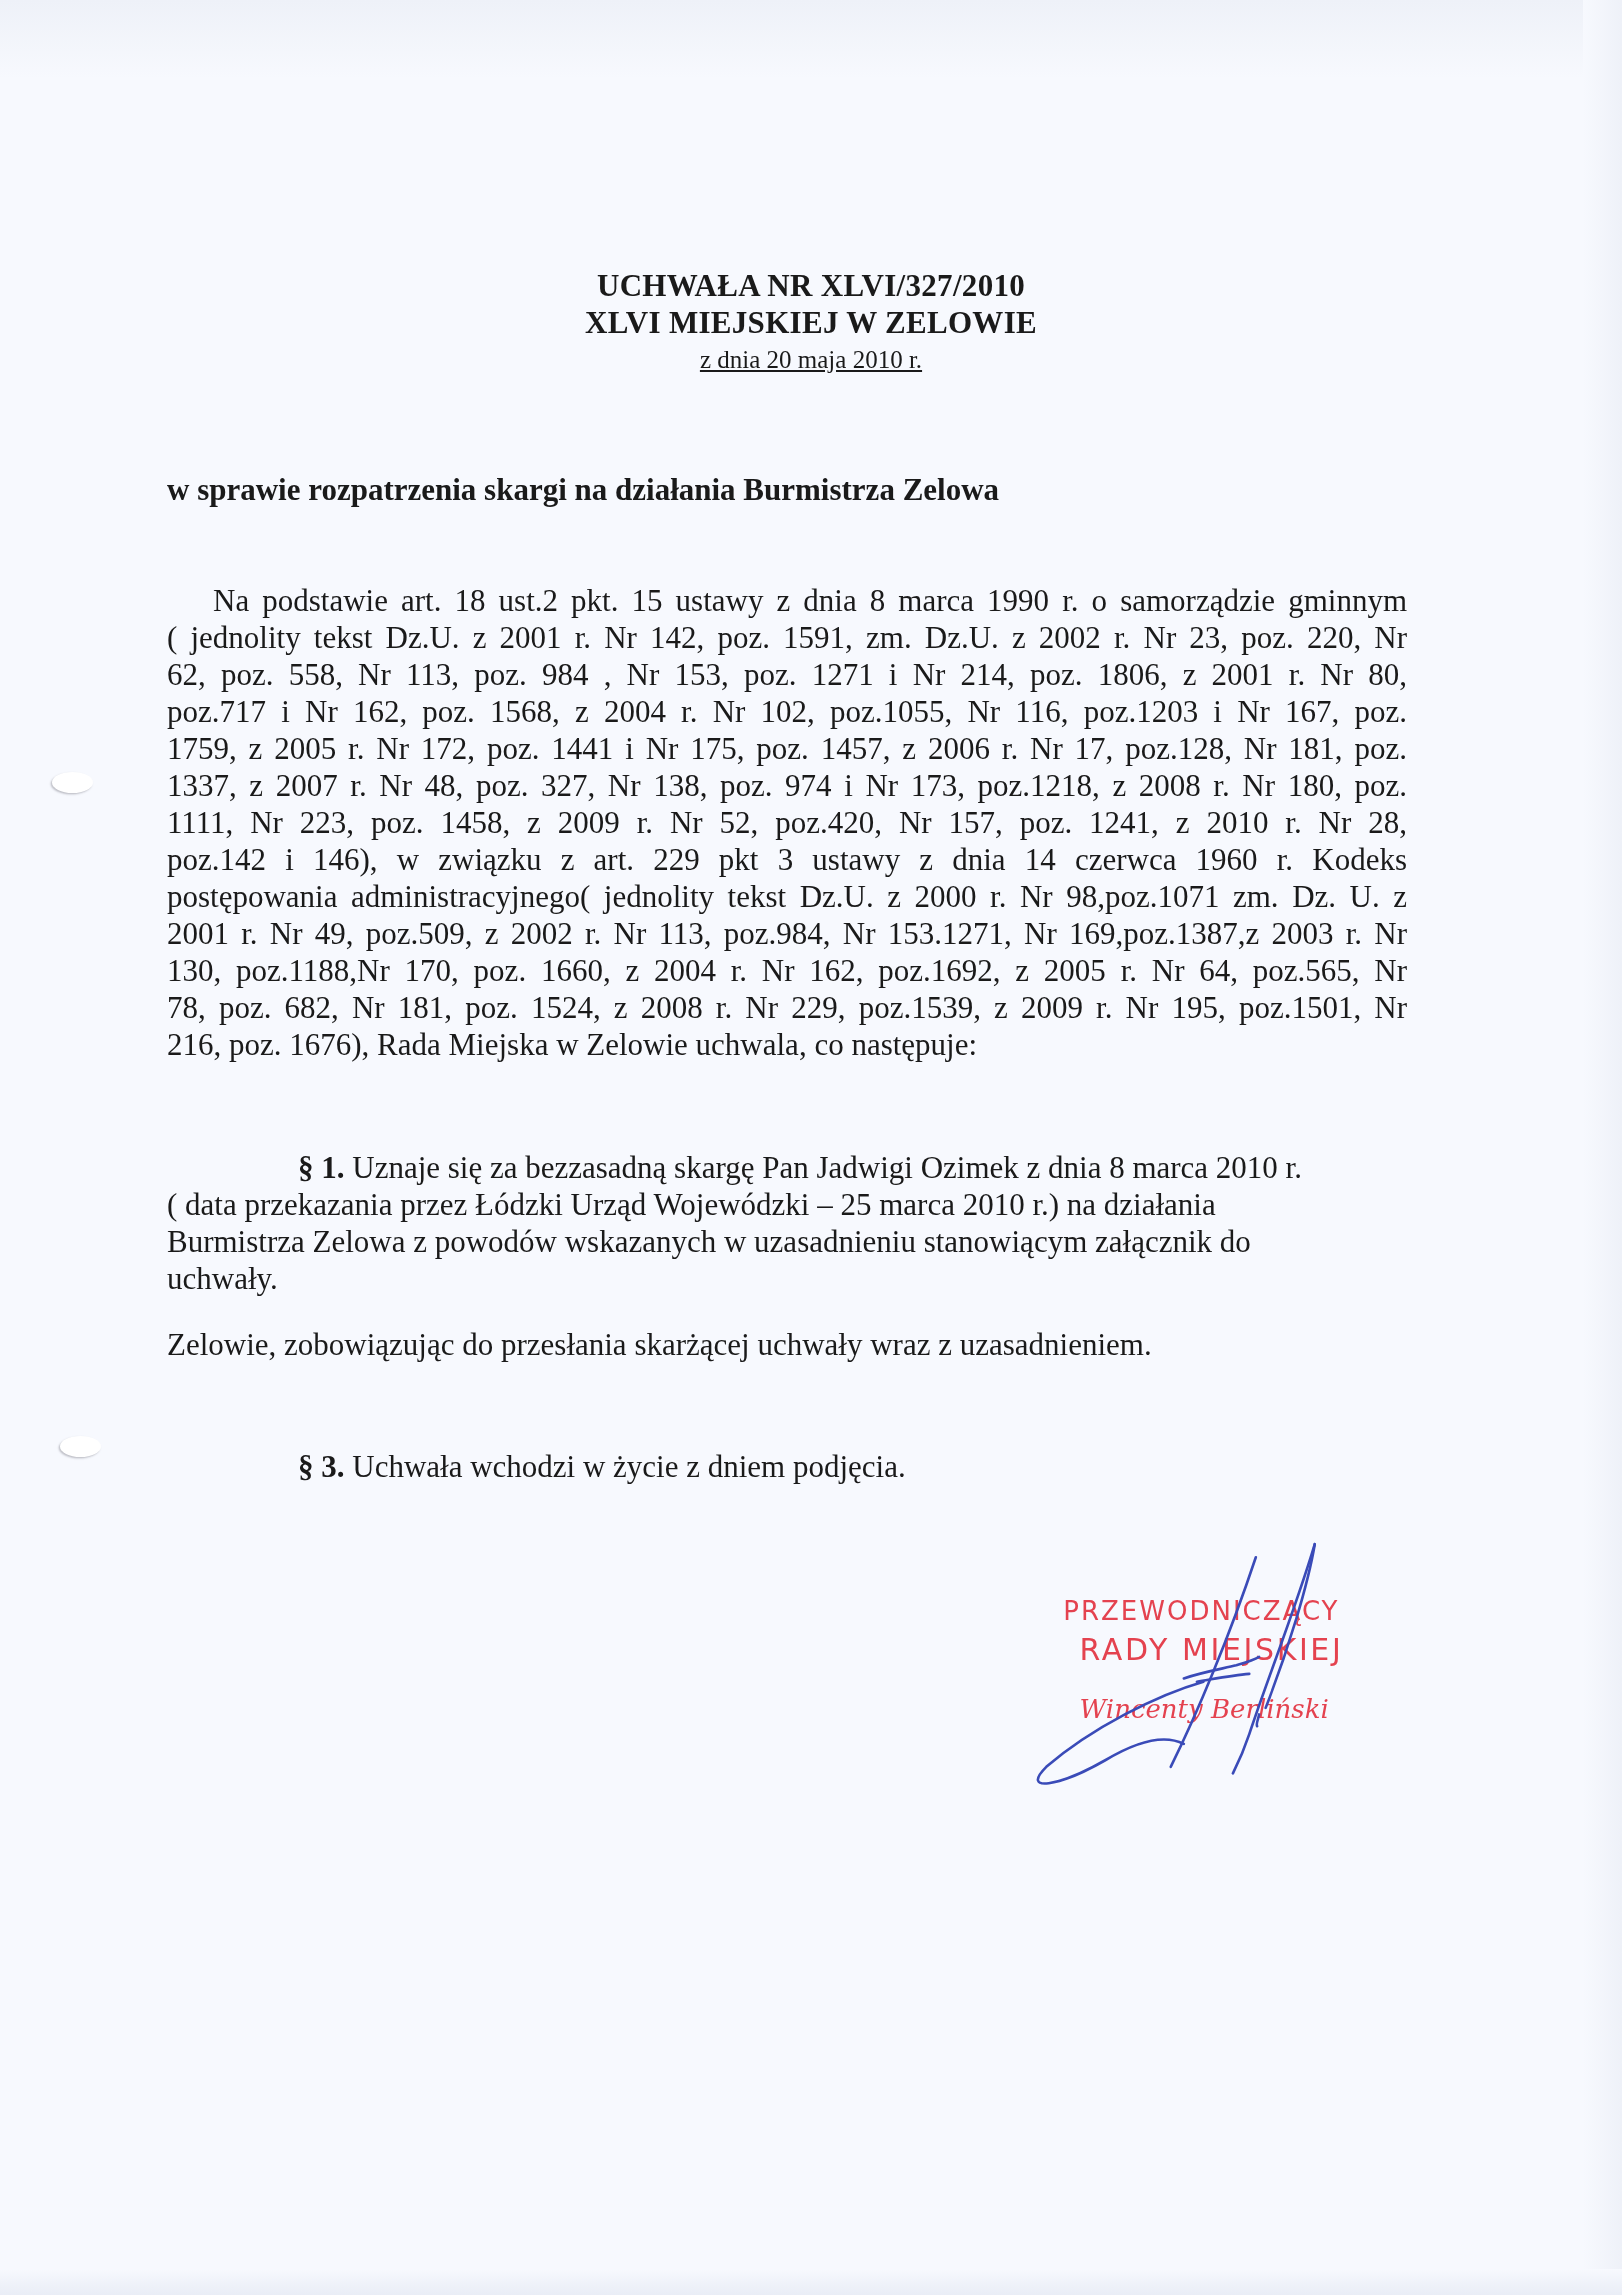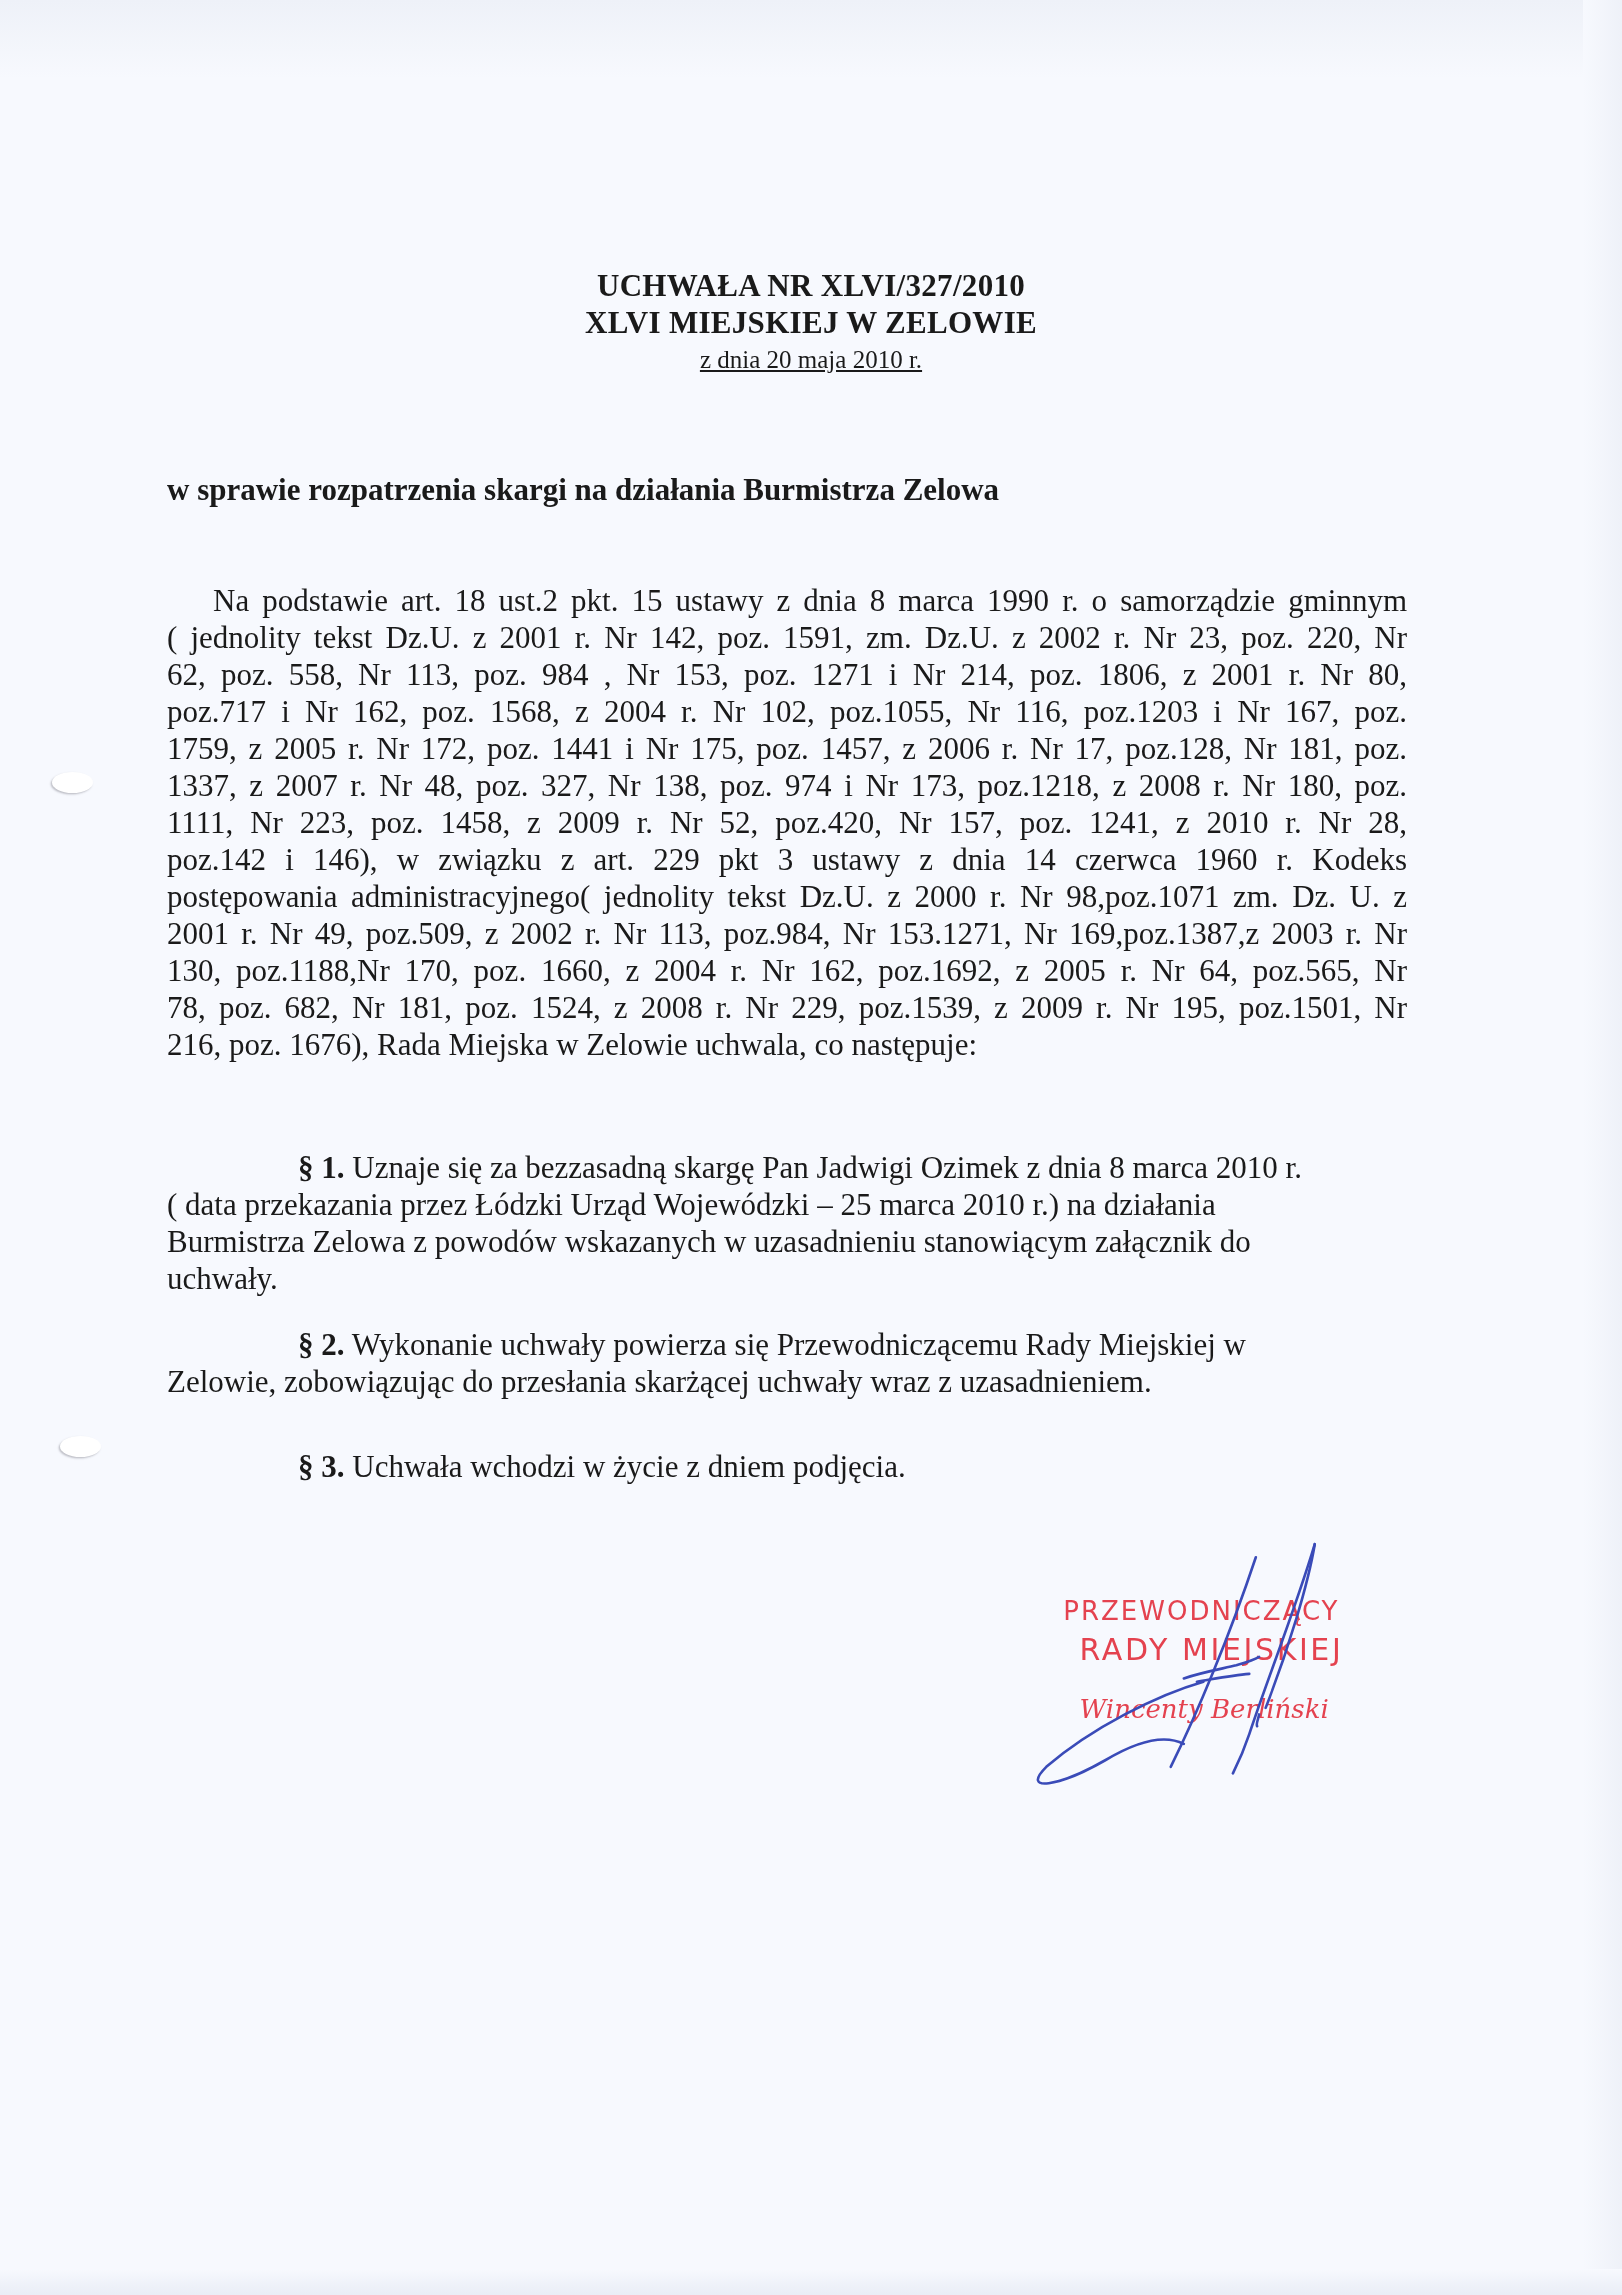--- a/index.html
+++ b/index.html
@@ -134,21 +134,20 @@
 </div>
 
 <div class="body-text paragraph p1">
   <span class="line first"><span class="sec">§ 1.</span><span> Uznaje się za bezzasadną skargę Pan Jadwigi Ozimek z dnia 8 marca 2010 r.</span></span>
   <span class="line">( data  przekazania  przez  Łódzki Urząd Wojewódzki – 25 marca 2010 r.)  na działania</span>
   <span class="line">Burmistrza Zelowa z powodów wskazanych w uzasadnieniu stanowiącym załącznik do</span>
   <span class="line">uchwały.</span>
 </div>
 
 <div class="body-text paragraph p2">
-  <span class="line first"><span class="sec">§ 2.</span><span> Wykonanie uchwały powierza się Przewodniczącemu Rady Miejskiej w</span></span>
   <span class="line">Zelowie, zobowiązując do przesłania skarżącej uchwały wraz z uzasadnieniem.</span>
 </div>
 
 <div class="body-text paragraph p3">
   <span class="line first"><span class="sec">§ 3.</span><span> Uchwała wchodzi w życie z dniem podjęcia.</span></span>
 </div>
 
 <div class="stamp">
   <div class="s-line1">PRZEWODNICZĄCY</div>
   <div class="s-line2">RADY MIEJSKIEJ</div>

